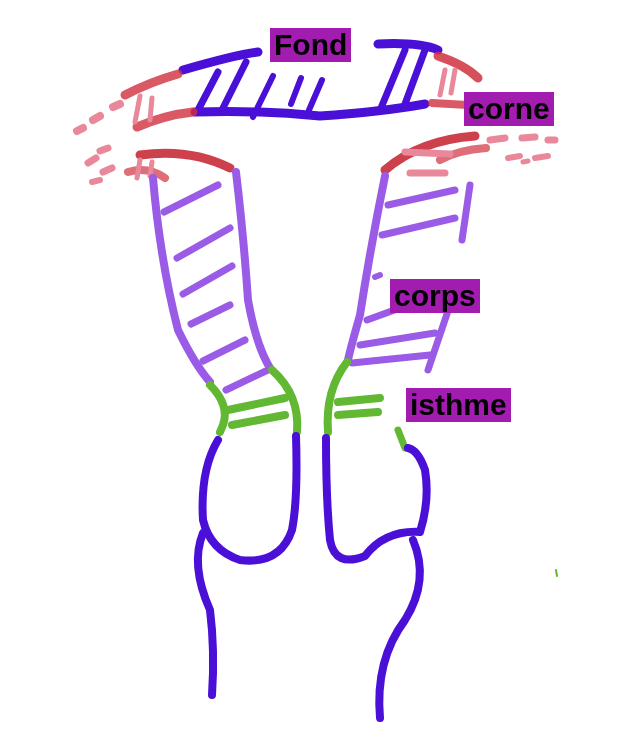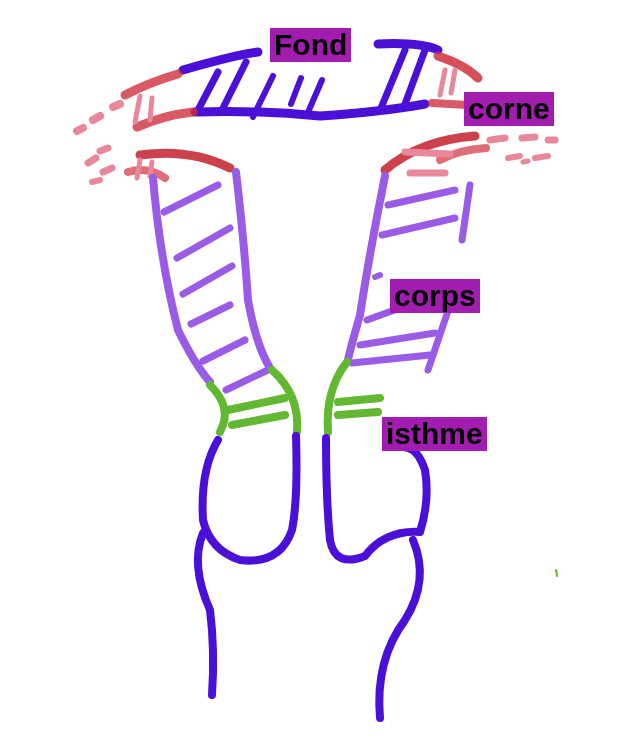--- a/index.html
+++ b/index.html
@@ -109,14 +109,14 @@
     <path d="M203 533 Q190 565 210 610 Q215 650 212 695" stroke-width="8"></path>
     <path d="M413 540 Q430 580 405 620 Q375 660 380 718" stroke-width="8"></path>
   </g>
 
   <path d="M556 570 L557 576" stroke="#62b832" stroke-width="2" class="stroke"></path>
 </svg>
 
 <div class="label" style="left:270px; top:28px;">Fond</div>
 <div class="label" style="left:464px; top:92px;">corne</div>
 <div class="label" style="left:390px; top:263px;margin-top:16px;">corps</div>
-<div class="label" style="left:382px; top:388px;margin-top:29px;">isthme</div>
+<div class="label" style="left:406px; top:388px;">isthme</div>
 </div>
 
 </body></html>

